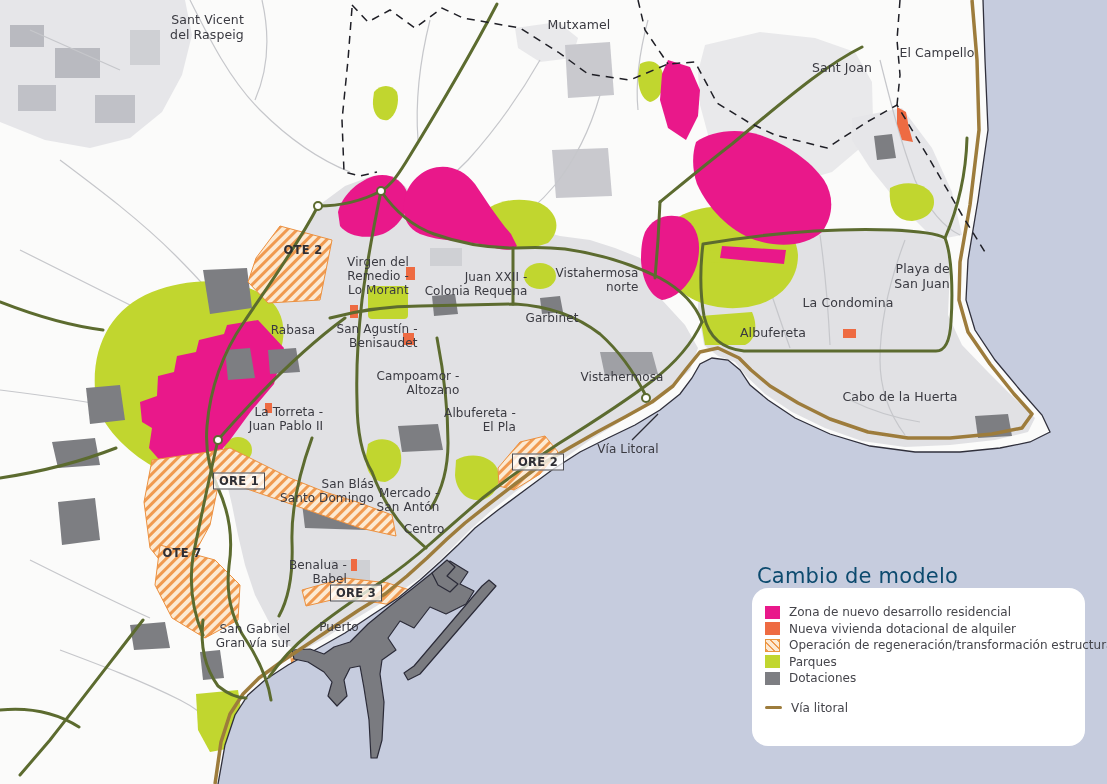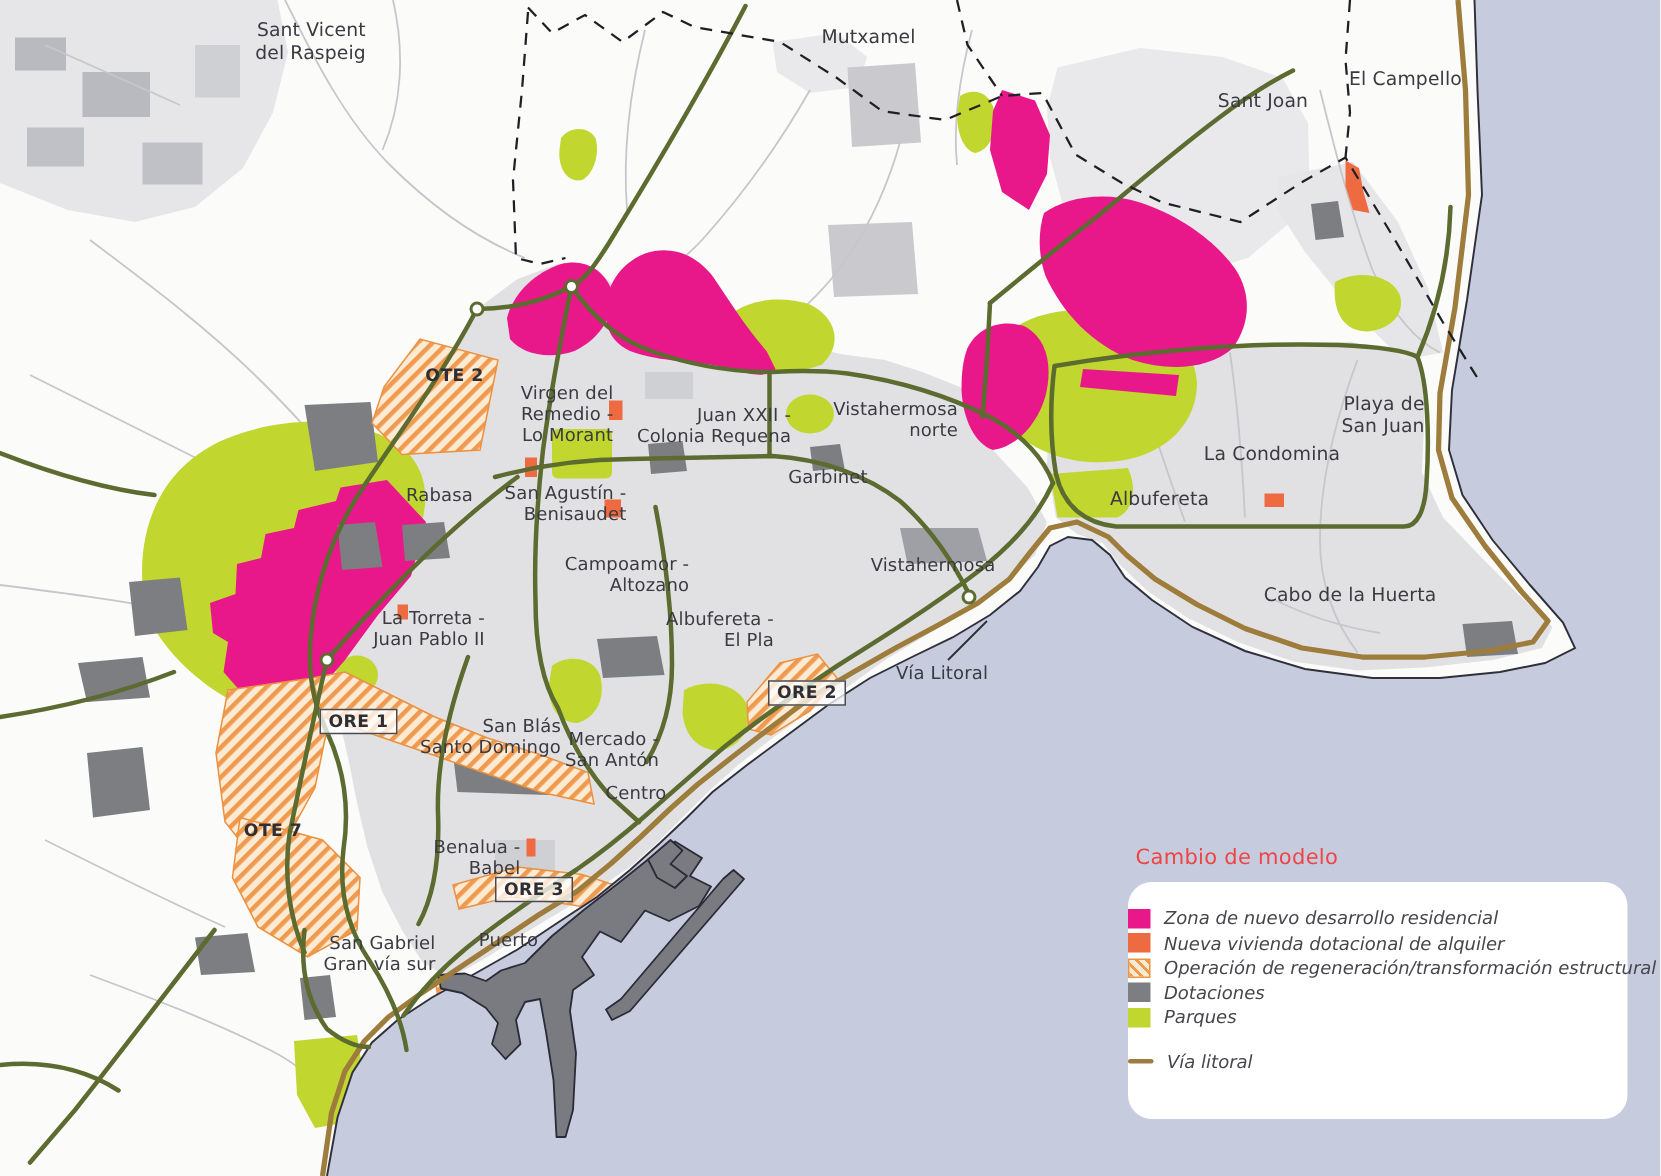--- a/index.html
+++ b/index.html
@@ -9,22 +9,22 @@
   .labels-layer{position:absolute;left:0;top:0;width:100%;height:100%;pointer-events:none;}
   .mlbl{position:absolute;transform:translate(-50%,-50%);white-space:pre-line;
         text-align:right;font-size:12.5px;line-height:1.18;font-weight:500;
         color:#3a3a41;letter-spacing:.1px;}
   .mlbl.small{font-size:12px;}
   .tag{position:absolute;transform:translate(-50%,-50%);font-size:11.5px;font-weight:600;
        color:#2e2e34;letter-spacing:.3px;white-space:nowrap;text-align:center;}
   .tag.boxed{border:1.2px solid #4a4a50;background:rgba(255,255,255,.75);
              padding:0 5px;line-height:15px;}
   .legend{position:absolute;left:752px;top:588px;width:333px;height:158px;
-          background:#fff;border-radius:16px;box-sizing:border-box;padding:17px 14px 10px 0;font-style:italic;}
-  .legend-title{position:absolute;left:757px;top:564px;font-size:14px;color:#ef4444;
+          background:#fff;border-radius:16px;box-sizing:border-box;padding:17px 14px 10px 13px;}
+  .legend-title{position:absolute;left:757px;top:564px;font-size:21px;color:#0c4a6e;
                 font-weight:500;letter-spacing:.2px;}
   .lg-row{display:flex;align-items:center;gap:9px;margin-bottom:2.5px;}
   .lg-row span{font-size:12px;color:#45454b;white-space:nowrap;}
   .sw{width:15px;height:13px;flex:0 0 15px;}
   .sw.c0{background:#e9188a;}
   .sw.c1{background:#ee6b42;}
   .sw.c2{background:repeating-linear-gradient(45deg,#f09a50 0 2px,#fce9d2 2px 5px);border:1px solid #e8963f;box-sizing:border-box;}
   .sw.c3{background:#c1d62f;}
   .sw.c4{background:#7d7e82;}
   .sw.c5{background:#d9d9dc;}
@@ -265,26 +265,26 @@
   </div>
   <div class="lg-row">
     <div class="sw c1"></div>
     <span>Nueva vivienda dotacional de alquiler</span>
   </div>
   <div class="lg-row">
     <div class="sw c2"></div>
     <span>Operación de regeneración/transformación estructural</span>
   </div>
   <div class="lg-row">
+    <div class="sw c3"></div>
+    <span>Parques</span>
+  </div>
+  <div class="lg-row">
     <div class="sw c4"></div>
     <span>Dotaciones</span>
   </div>
-  <div class="lg-row">
-    <div class="sw c3"></div>
-    <span>Parques</span>
-  </div>
   <div class="lg-gap"></div>
   <div class="lg-row">
     <div class="lw l1"></div>
     <span>Vía litoral</span>
   </div>
 </div>
 </div>
 
 </body></html>

